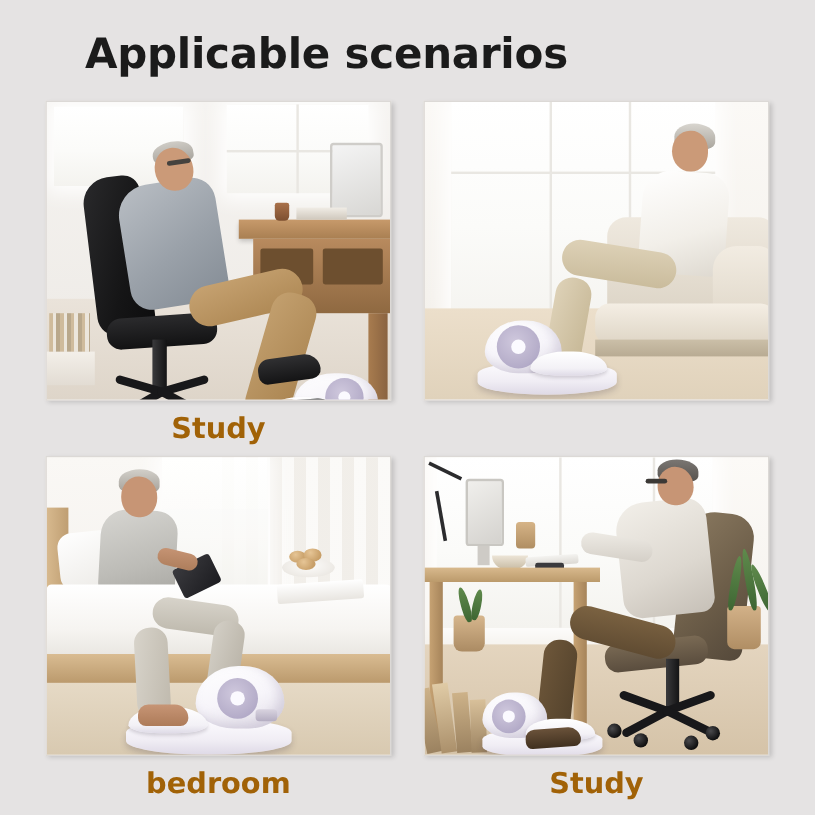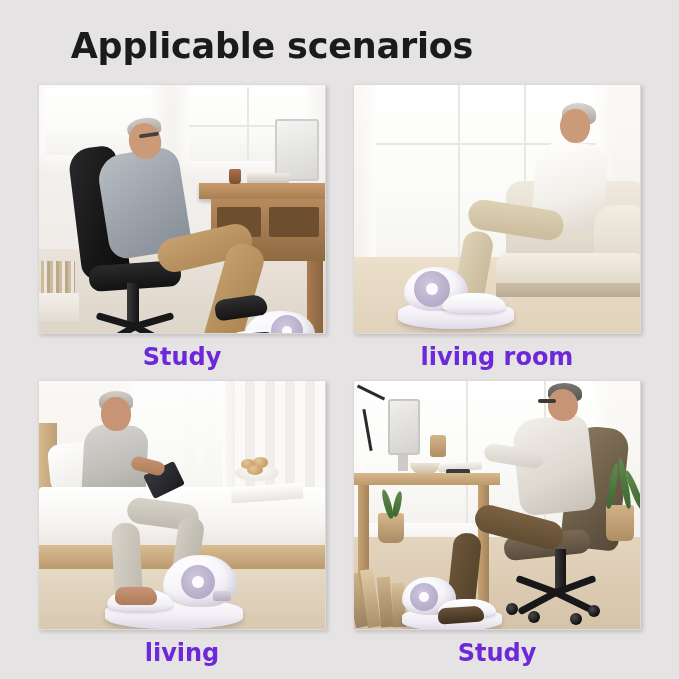--- a/index.html
+++ b/index.html
@@ -48,21 +48,21 @@
     border: 1px solid #dcd9d6;
     box-shadow: 2px 2px 4px rgba(0,0,0,0.16);
   }
   .card-label {
     position: absolute;
     top: 256px; left: 0; width: 288px;
     text-align: center;
     font-family: "DejaVu Sans", sans-serif;
     font-size: 24px;
     font-weight: bold;
-    color: #6d28d9;
+    color: #a16207;
     line-height: 34px;
   }
 
   
   .scene { position: absolute; inset: 0; }
   .floor {
     position: absolute; left: 0; right: 0; bottom: 0;
   }
   .wall { position: absolute; inset: 0; }
 
@@ -550,21 +550,20 @@
           <div class="c2-foot"></div>
 
           <div class="device" style="left:44px;top:198px;width:116px;height:46px;">
             <div class="dev-base" style="width:116px;height:28px;"></div>
             <div class="dev-body" style="left:6px;top:-16px;width:64px;height:44px;"></div>
             <div class="dev-disc" style="left:16px;top:-12px;width:36px;height:36px;"></div>
             <div class="dev-pedal" style="left:44px;top:10px;width:64px;height:20px;"></div>
           </div>
         </div>
       </div>
-      <div class="card-label">living room</div>
     </div>
 
     <div class="card">
       <div class="photo">
         <div class="scene">
           <div class="wall c3-wall"></div>
           <div class="c3-curtain"></div>
           <div class="win" style="left:96px;top:0;width:88px;height:120px;opacity:.9;"></div>
 
           <div class="floor c3-floor"></div>
@@ -596,21 +595,21 @@
             <div class="dev-base" style="width:138px;height:30px;"></div>
             <div class="dev-body" style="left:58px;top:-22px;width:74px;height:52px;"></div>
             <div class="dev-disc" style="left:76px;top:-12px;width:34px;height:34px;"></div>
             <div class="dev-pedal" style="left:2px;top:12px;width:66px;height:22px;"></div>
             <div class="blob" style="left:108px;top:14px;width:18px;height:10px;background:linear-gradient(180deg,#d9d4e0,#b4adc2);border-radius:3px;"></div>
           </div>
 
           <div class="c3-foot"></div>
         </div>
       </div>
-      <div class="card-label">living</div>
+      <div class="card-label">bedroom</div>
     </div>
 
     <div class="card">
       <div class="photo">
         <div class="scene">
           <div class="wall c4-wall"></div>
 
           <div class="win" style="left:10px;top:0;width:230px;height:142px;"></div>
           <div class="mullion-v" style="left:112px;top:0;height:142px;"></div>
           <div class="mullion-v" style="left:190px;top:0;height:142px;"></div>

